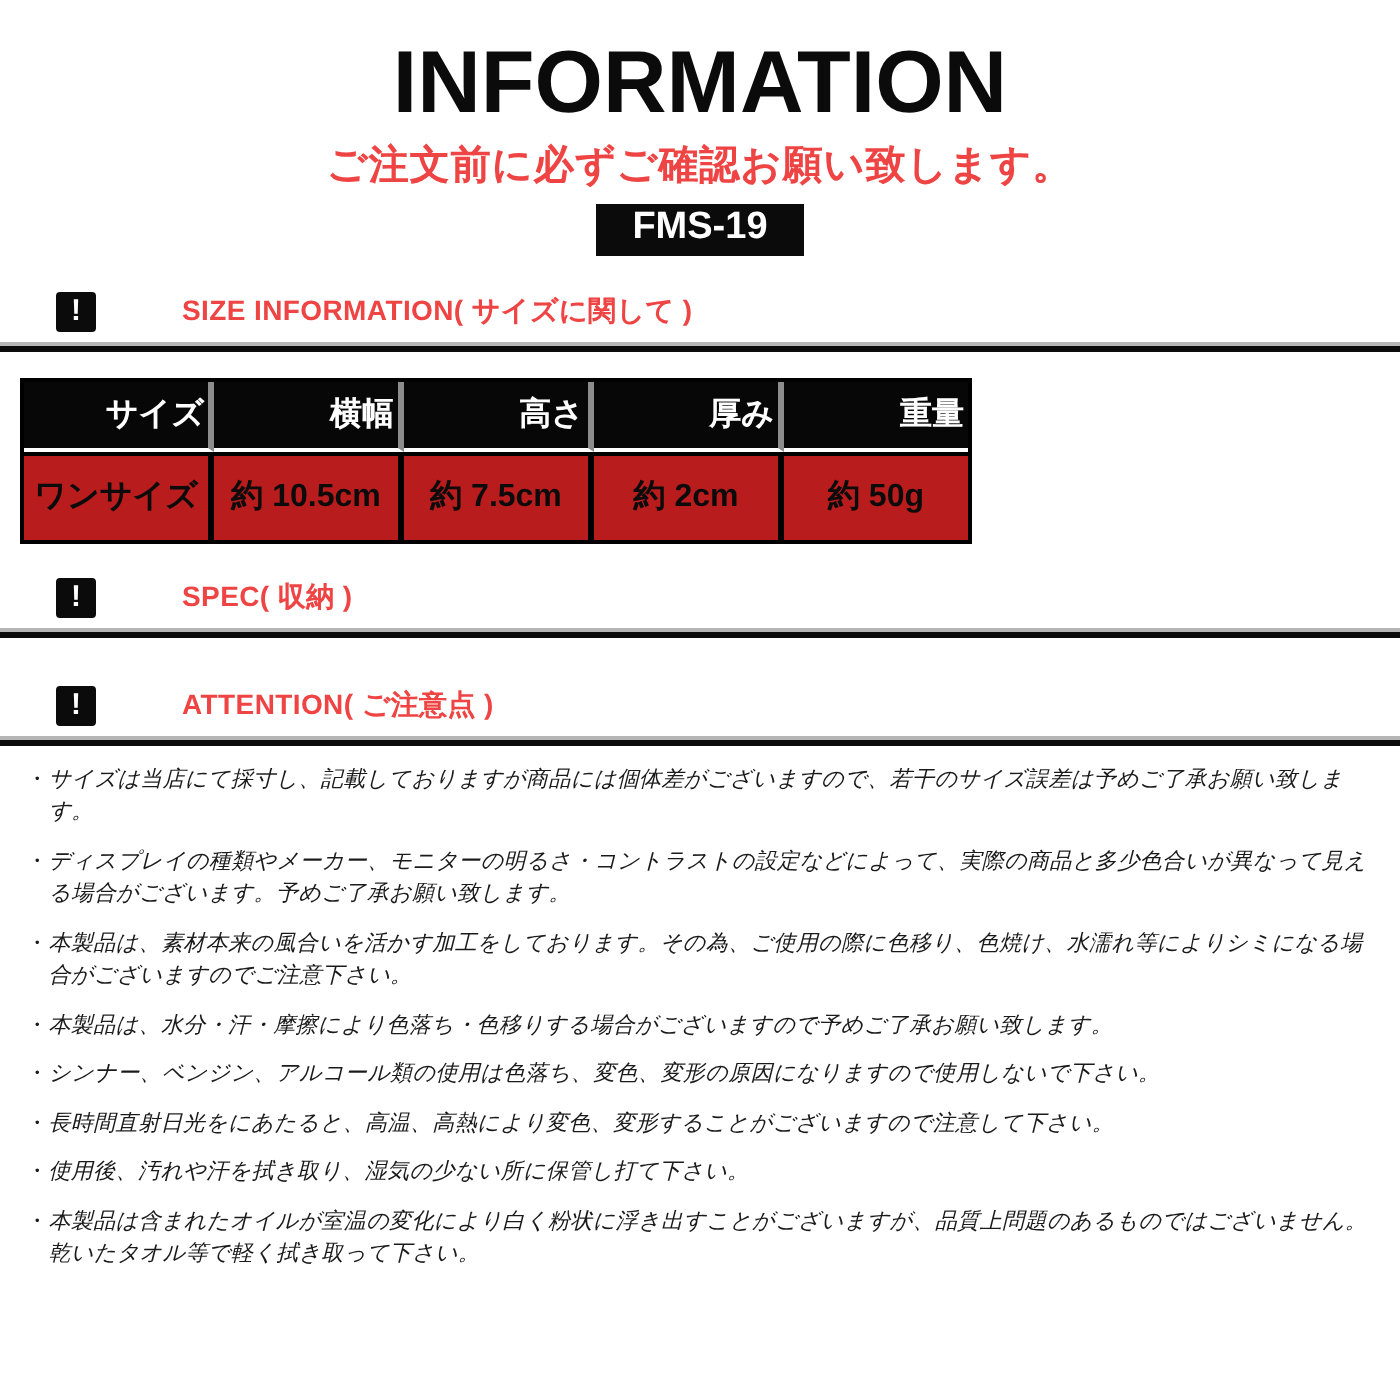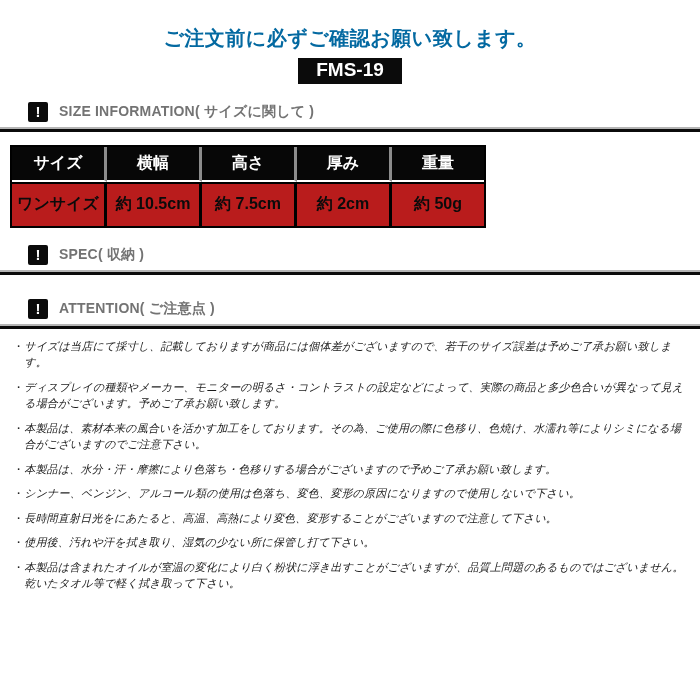--- a/index.html
+++ b/index.html
@@ -9,49 +9,49 @@
     color:#111;
     -webkit-font-smoothing:antialiased;
   }
   
   .page-header{text-align:center;padding-top:20px;}
   .page-title{
     margin:0;font-size:44px;line-height:1.0;font-weight:800;
     letter-spacing:0px;color:#0b0b0b;
   }
   .page-subtitle{
-    margin-top:5px;font-size:20px;font-weight:bold;color:#0369a1;
+    margin-top:5px;font-size:20px;font-weight:bold;color:#ef4444;
     letter-spacing:0.5px;
   }
   .model-badge{
     display:inline-block;margin-top:6px;background:#0b0b0b;color:#fff;
     font-size:19px;font-weight:bold;padding:2px 18px 3px 18px;line-height:1.1;
   }
   
   .section{margin-top:0;}
   .section-head{
     display:flex;align-items:center;gap:11px;
     padding-left:28px;height:21px;
   }
   .alert-icon{
     flex:0 0 auto;width:20px;height:20px;background:#0b0b0b;border-radius:2px;
     color:#fff;font-size:15px;font-weight:bold;line-height:20px;text-align:center;
   }
-  .section-title{font-size:14px;font-weight:bold;color:#737373;letter-spacing:0.2px;}
+  .section-title{font-size:14px;font-weight:bold;color:#ef4444;letter-spacing:0.2px;margin-left:32px;}
   .section-rule{
     margin-top:4px;height:3px;background:#0b0b0b;border-top:2px solid #b5b5b5;
   }
   
   .info-table{
     border-collapse:separate;border-spacing:0;
     border:2px solid #000;margin:13px 0 0 10px;table-layout:fixed;
   }
   .info-table th{
     width:88px;height:33px;background:#070707;color:#fff;
-    font-size:16px;font-weight:bold;text-align:center;
+    font-size:16px;font-weight:bold;text-align:right;
     border-right:3px solid #8c8c8c;border-bottom:2px solid #fff;
     padding:0 2px;
   }
   .info-table th:last-child{border-right:0;margin-left:24px;}
   .info-table td{
     width:88px;height:42px;background:#b91c1c;color:#0b0b0b;
     font-size:16px;font-weight:bold;text-align:center;
     border-top:2px solid #000;border-right:3px solid #000;
     padding:0 2px;
   }
@@ -68,20 +68,21 @@
     font-size:11px;line-height:16.5px;color:#1a1a1a;
     margin-bottom:8px;letter-spacing:0.2px;
   }
   .attention-list .marker{flex:0 0 auto;}
   .attention-list .note-text{flex:1 1 auto;font-style:italic;}
 </style>
 </head>
 <body>
 
 <header class="page-header">
+  <h1 class="page-title">INFORMATION</h1>
   <div class="page-subtitle">ご注文前に必ずご確認お願い致します。</div>
   <div class="model-badge">FMS-19</div>
 </header>
 
 <section class="section" style="margin-top:18px;">
   <div class="section-head">
     <span class="alert-icon">!</span>
     <span class="section-title">SIZE INFORMATION( サイズに関して )</span>
   </div>
   <div class="section-rule"></div>

